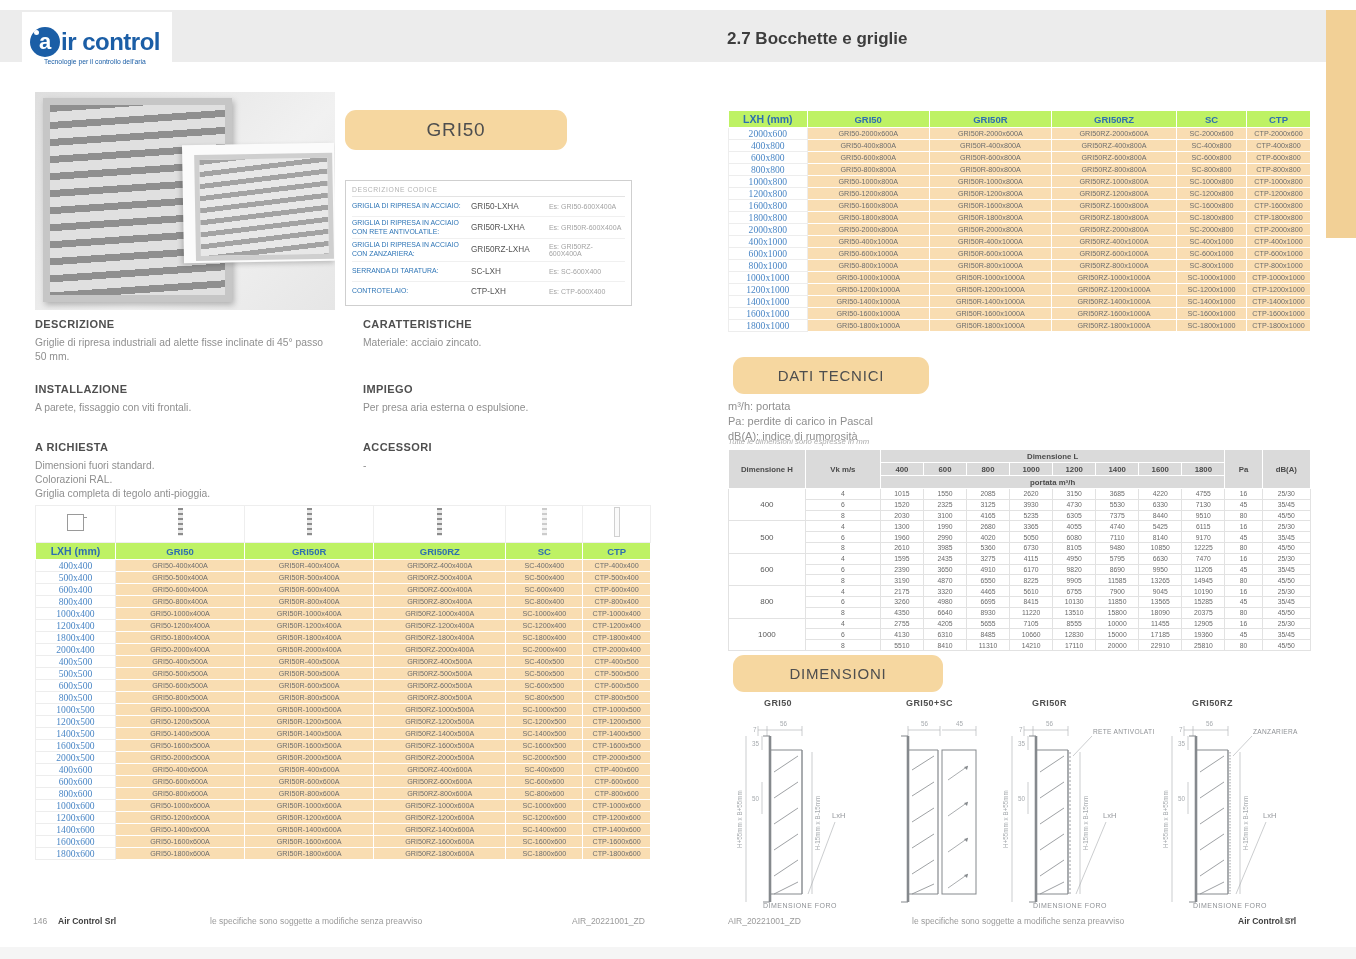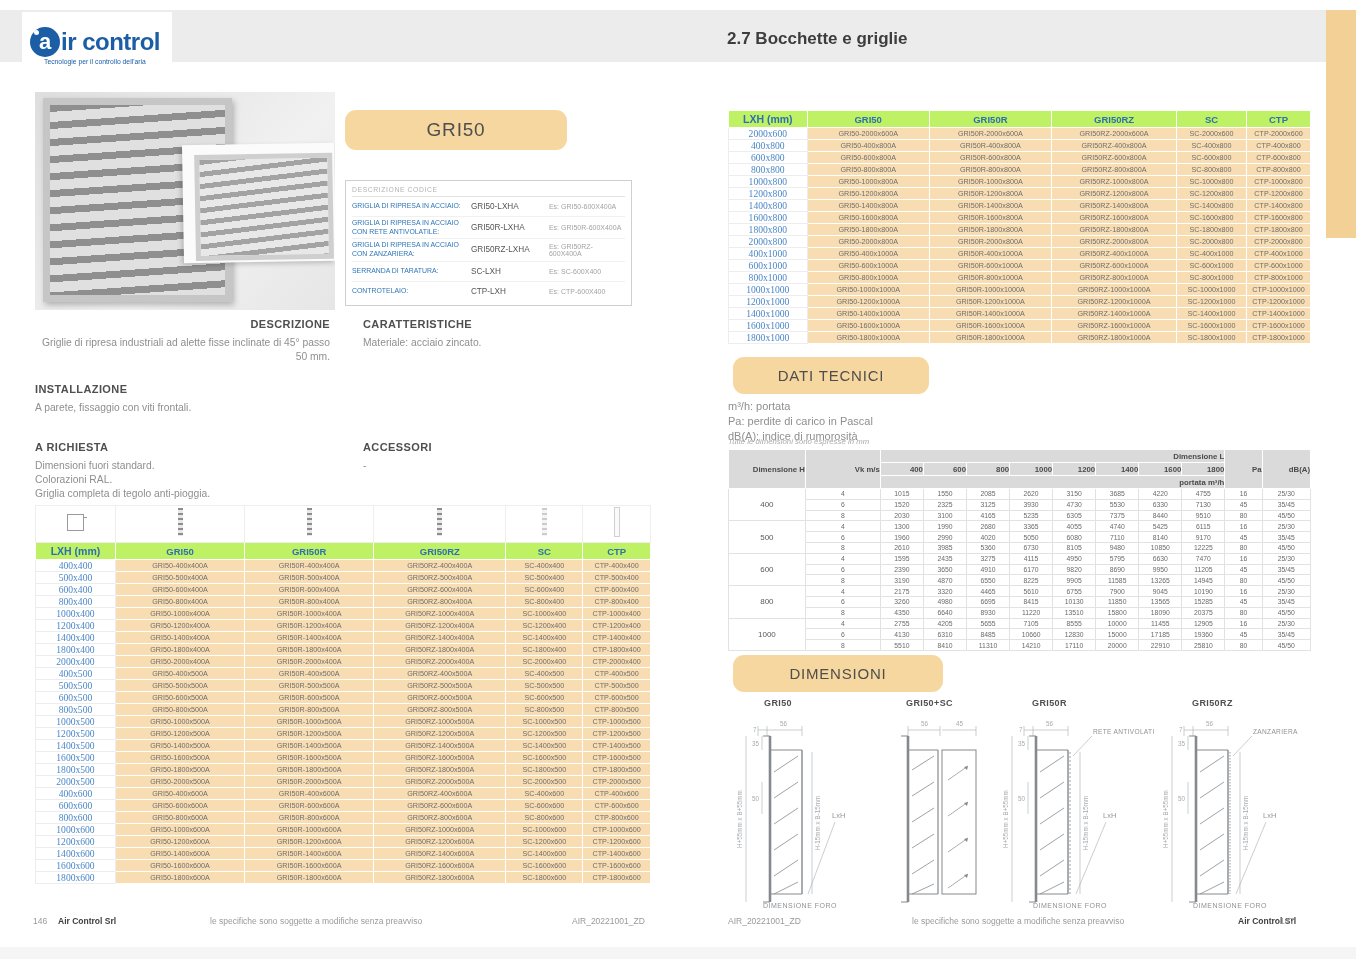--- a/index.html
+++ b/index.html
@@ -56,21 +56,21 @@
   .mini-frame{display:inline-block;width:15px;height:15px;border:1.5px solid #9a9a9a;position:relative;}
   .mini-frame:after{content:"";position:absolute;right:-4px;top:2px;width:3px;height:1px;background:#9a9a9a;}
   .mini-grille{display:inline-block;width:5px;height:28px;
        background:repeating-linear-gradient(180deg,#8d8d8d 0 2px,#e8e8e8 2px 5px);}
   .mini-grille.light{opacity:0.45;}
   .mini-plain{display:inline-block;width:4px;height:28px;border:1px solid #d0d0d0;background:#fafafa;}
   
   .legend{position:absolute;left:728px;top:399px;font-size:11px;color:#8F8F8F;line-height:1.35;}
   .legend-note{position:absolute;left:728px;top:437px;font-size:7.8px;color:#ABABAB;font-style:italic;}
   .tech-wrap{position:absolute;left:728px;top:449px;width:583px;}
-  .tech-table th{background:#DADADA;color:#4A4A4A;font-size:7.8px;font-weight:bold;border:1px solid #fff;padding:0;height:12px;white-space:nowrap;text-align:right;}
+  .tech-table th{background:#DADADA;color:#4A4A4A;font-size:7.8px;font-weight:bold;border:1px solid #fff;padding:0;height:12px;white-space:nowrap;}
   .tech-table td{border:1px solid #E2E2E2;font-size:6.8px;color:#6A6A6A;text-align:center;padding:0;height:9.8px;white-space:nowrap;background:#fff;}
   .tech-table td.h-cell{font-size:8px;color:#5A5A5A;}
   .tech-table tr.group-start td{border-top:1px solid #BDBDBD;}
   
   .drawings{position:absolute;left:728px;top:698px;width:610px;height:214px;}
   .drawing{position:absolute;top:0;}
   .drawing .dtitle{font-size:9px;font-weight:bold;color:#4F4F4F;letter-spacing:0.4px;margin-bottom:2px;}
   svg text{font-family:"Liberation Sans",sans-serif;}
   .dim-t{font-size:6.3px;fill:#A7ABAF;}
   .dim-big{font-size:7.5px;fill:#96999D;}
@@ -132,31 +132,35 @@
       <span class="code-code">SC-LXH</span>
       <span class="code-ex">Es: SC-600X400</span>
     </div>
     <div class="code-row">
       <span class="code-label">CONTROTELAIO:</span>
       <span class="code-code">CTP-LXH</span>
       <span class="code-ex">Es: CTP-600X400</span>
     </div>
   </div>
 
-  <div class="tsec" style="left:35px;top:318px;text-align:right;">
+  <div class="tsec" style="left:35px;top:318px;">
     <h3>DESCRIZIONE</h3>
     <p>Griglie di ripresa industriali ad alette fisse inclinate di 45° passo 50 mm.</p>
   </div>
   <div class="tsec" style="left:363px;top:318px;">
     <h3>CARATTERISTICHE</h3>
     <p>Materiale: acciaio zincato.</p>
   </div>
   <div class="tsec" style="left:35px;top:383px;">
     <h3>INSTALLAZIONE</h3>
     <p>A parete, fissaggio con viti frontali.</p>
+  </div>
+  <div class="tsec" style="left:363px;top:383px;">
+    <h3>IMPIEGO</h3>
+    <p>Per presa aria esterna o espulsione.</p>
   </div>
   <div class="tsec" style="left:35px;top:441px;">
     <h3>A RICHIESTA</h3>
     <p>Dimensioni fuori standard.</p>
     <p>Colorazioni RAL.</p>
     <p>Griglia completa di tegolo anti-pioggia.</p>
   </div>
   <div class="tsec" style="left:363px;top:441px;">
     <h3>ACCESSORI</h3>
     <p>-</p>
@@ -233,28 +237,20 @@
           </tr>
           <tr>
             <td class="size-col">1200x400</td>
             <td class="code-col">GRI50-1200x400A</td>
             <td class="code-col">GRI50R-1200x400A</td>
             <td class="code-col">GRI50RZ-1200x400A</td>
             <td class="code-col">SC-1200x400</td>
             <td class="code-col">CTP-1200x400</td>
           </tr>
           <tr>
-            <td class="size-col">1400x400</td>
-            <td class="code-col">GRI50-1400x400A</td>
-            <td class="code-col">GRI50R-1400x400A</td>
-            <td class="code-col">GRI50RZ-1400x400A</td>
-            <td class="code-col">SC-1400x400</td>
-            <td class="code-col">CTP-1400x400</td>
-          </tr>
-          <tr>
             <td class="size-col">1800x400</td>
             <td class="code-col">GRI50-1800x400A</td>
             <td class="code-col">GRI50R-1800x400A</td>
             <td class="code-col">GRI50RZ-1800x400A</td>
             <td class="code-col">SC-1800x400</td>
             <td class="code-col">CTP-1800x400</td>
           </tr>
           <tr>
             <td class="size-col">2000x400</td>
             <td class="code-col">GRI50-2000x400A</td>
@@ -319,28 +315,20 @@
             <td class="code-col">SC-1400x500</td>
             <td class="code-col">CTP-1400x500</td>
           </tr>
           <tr>
             <td class="size-col">1600x500</td>
             <td class="code-col">GRI50-1600x500A</td>
             <td class="code-col">GRI50R-1600x500A</td>
             <td class="code-col">GRI50RZ-1600x500A</td>
             <td class="code-col">SC-1600x500</td>
             <td class="code-col">CTP-1600x500</td>
-          </tr>
-          <tr>
-            <td class="size-col">1800x500</td>
-            <td class="code-col">GRI50-1800x500A</td>
-            <td class="code-col">GRI50R-1800x500A</td>
-            <td class="code-col">GRI50RZ-1800x500A</td>
-            <td class="code-col">SC-1800x500</td>
-            <td class="code-col">CTP-1800x500</td>
           </tr>
           <tr>
             <td class="size-col">2000x500</td>
             <td class="code-col">GRI50-2000x500A</td>
             <td class="code-col">GRI50R-2000x500A</td>
             <td class="code-col">GRI50RZ-2000x500A</td>
             <td class="code-col">SC-2000x500</td>
             <td class="code-col">CTP-2000x500</td>
           </tr>
           <tr>
@@ -472,28 +460,20 @@
             <td class="code-col">SC-1000x800</td>
             <td class="code-col">CTP-1000x800</td>
           </tr>
           <tr>
             <td class="size-col">1200x800</td>
             <td class="code-col">GRI50-1200x800A</td>
             <td class="code-col">GRI50R-1200x800A</td>
             <td class="code-col">GRI50RZ-1200x800A</td>
             <td class="code-col">SC-1200x800</td>
             <td class="code-col">CTP-1200x800</td>
-          </tr>
-          <tr>
-            <td class="size-col">1400x800</td>
-            <td class="code-col">GRI50-1400x800A</td>
-            <td class="code-col">GRI50R-1400x800A</td>
-            <td class="code-col">GRI50RZ-1400x800A</td>
-            <td class="code-col">SC-1400x800</td>
-            <td class="code-col">CTP-1400x800</td>
           </tr>
           <tr>
             <td class="size-col">1600x800</td>
             <td class="code-col">GRI50-1600x800A</td>
             <td class="code-col">GRI50R-1600x800A</td>
             <td class="code-col">GRI50RZ-1600x800A</td>
             <td class="code-col">SC-1600x800</td>
             <td class="code-col">CTP-1600x800</td>
           </tr>
           <tr>

